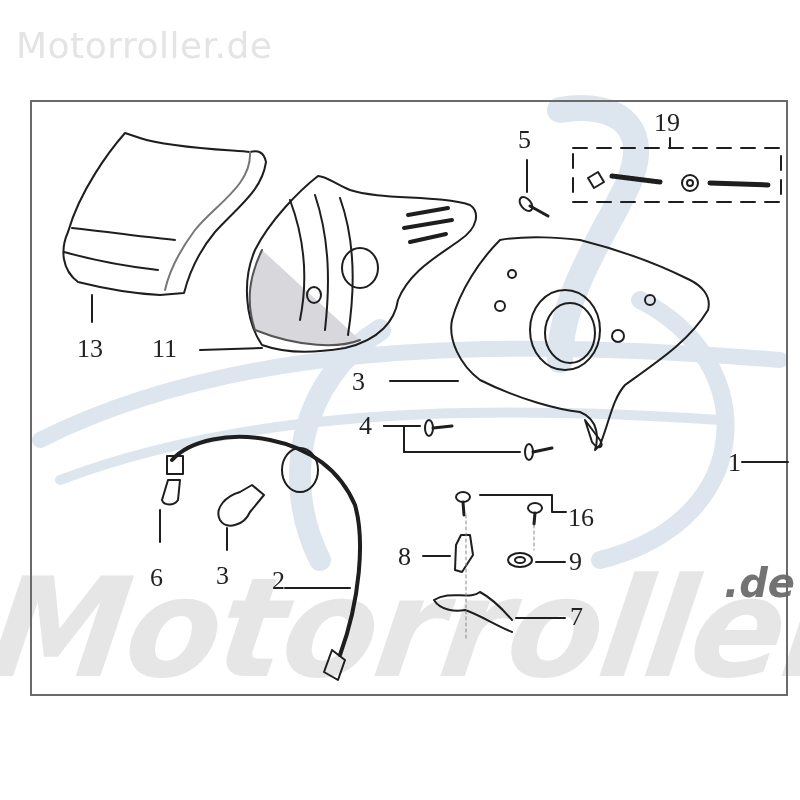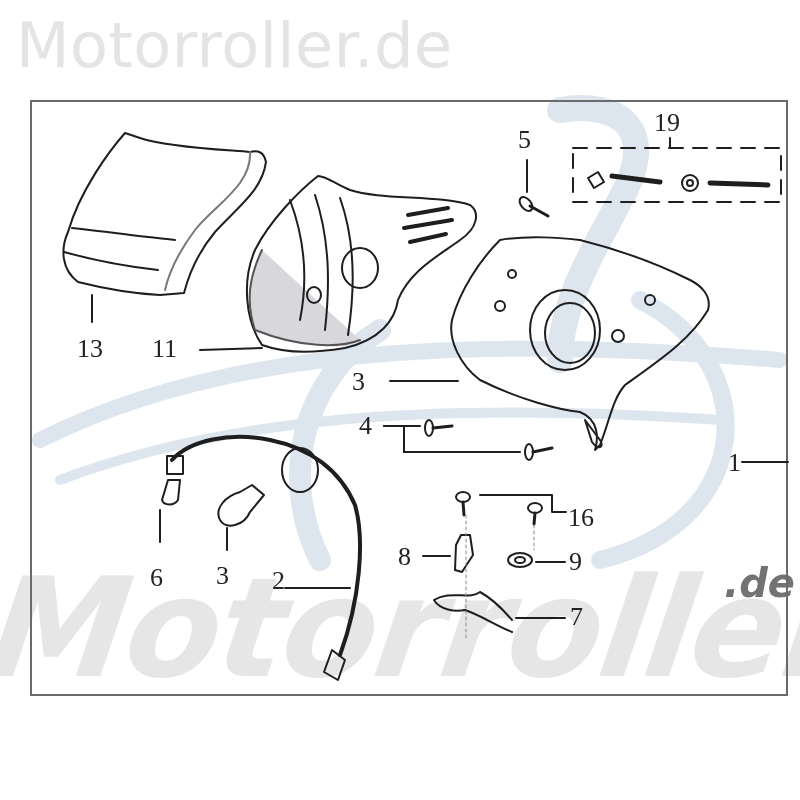--- a/index.html
+++ b/index.html
@@ -1,17 +1,17 @@
 <!DOCTYPE html>
 <html><head>
 <meta charset="utf-8">
 <style>
   html, body { margin:0; padding:0; background:#ffffff; }
   body { width:800px; height:800px; position:relative; overflow:hidden; font-family:"Liberation Serif", serif; }
-  .site-title { position:absolute; left:16px; top:6px; font-family:"DejaVu Sans", sans-serif; font-size:62px; color:#e4e4e4; letter-spacing:0.5px; line-height:80px; }
+  .site-title { position:absolute; left:16px; top:6px; font-family:"DejaVu Sans", sans-serif; font-size:36px; color:#e4e4e4; letter-spacing:0.5px; line-height:80px; }
   .frame { position:absolute; left:30px; top:100px; width:758px; height:596px; border:2px solid #6a6a6a; box-sizing:border-box; }
   .diagram-svg { position:absolute; left:0; top:0; }
   .callout { position:absolute; font-family:"Liberation Serif", serif; font-size:26px; color:#222; line-height:1; }
   .wm-big { position:absolute; left:-8px; top:560px; font-family:"DejaVu Sans", sans-serif; font-weight:bold; font-style:italic; font-size:138px; color:#e6e6e6; letter-spacing:-2px; line-height:1; transform:skewX(-8deg); }
   .wm-de { position:absolute; left:724px; top:560px; font-family:"DejaVu Sans", sans-serif; font-style:italic; font-weight:bold; font-size:40px; color:#737373; }
 </style>
 </head>
 <body>
 
 <div class="site-title">Motorroller.de</div>

